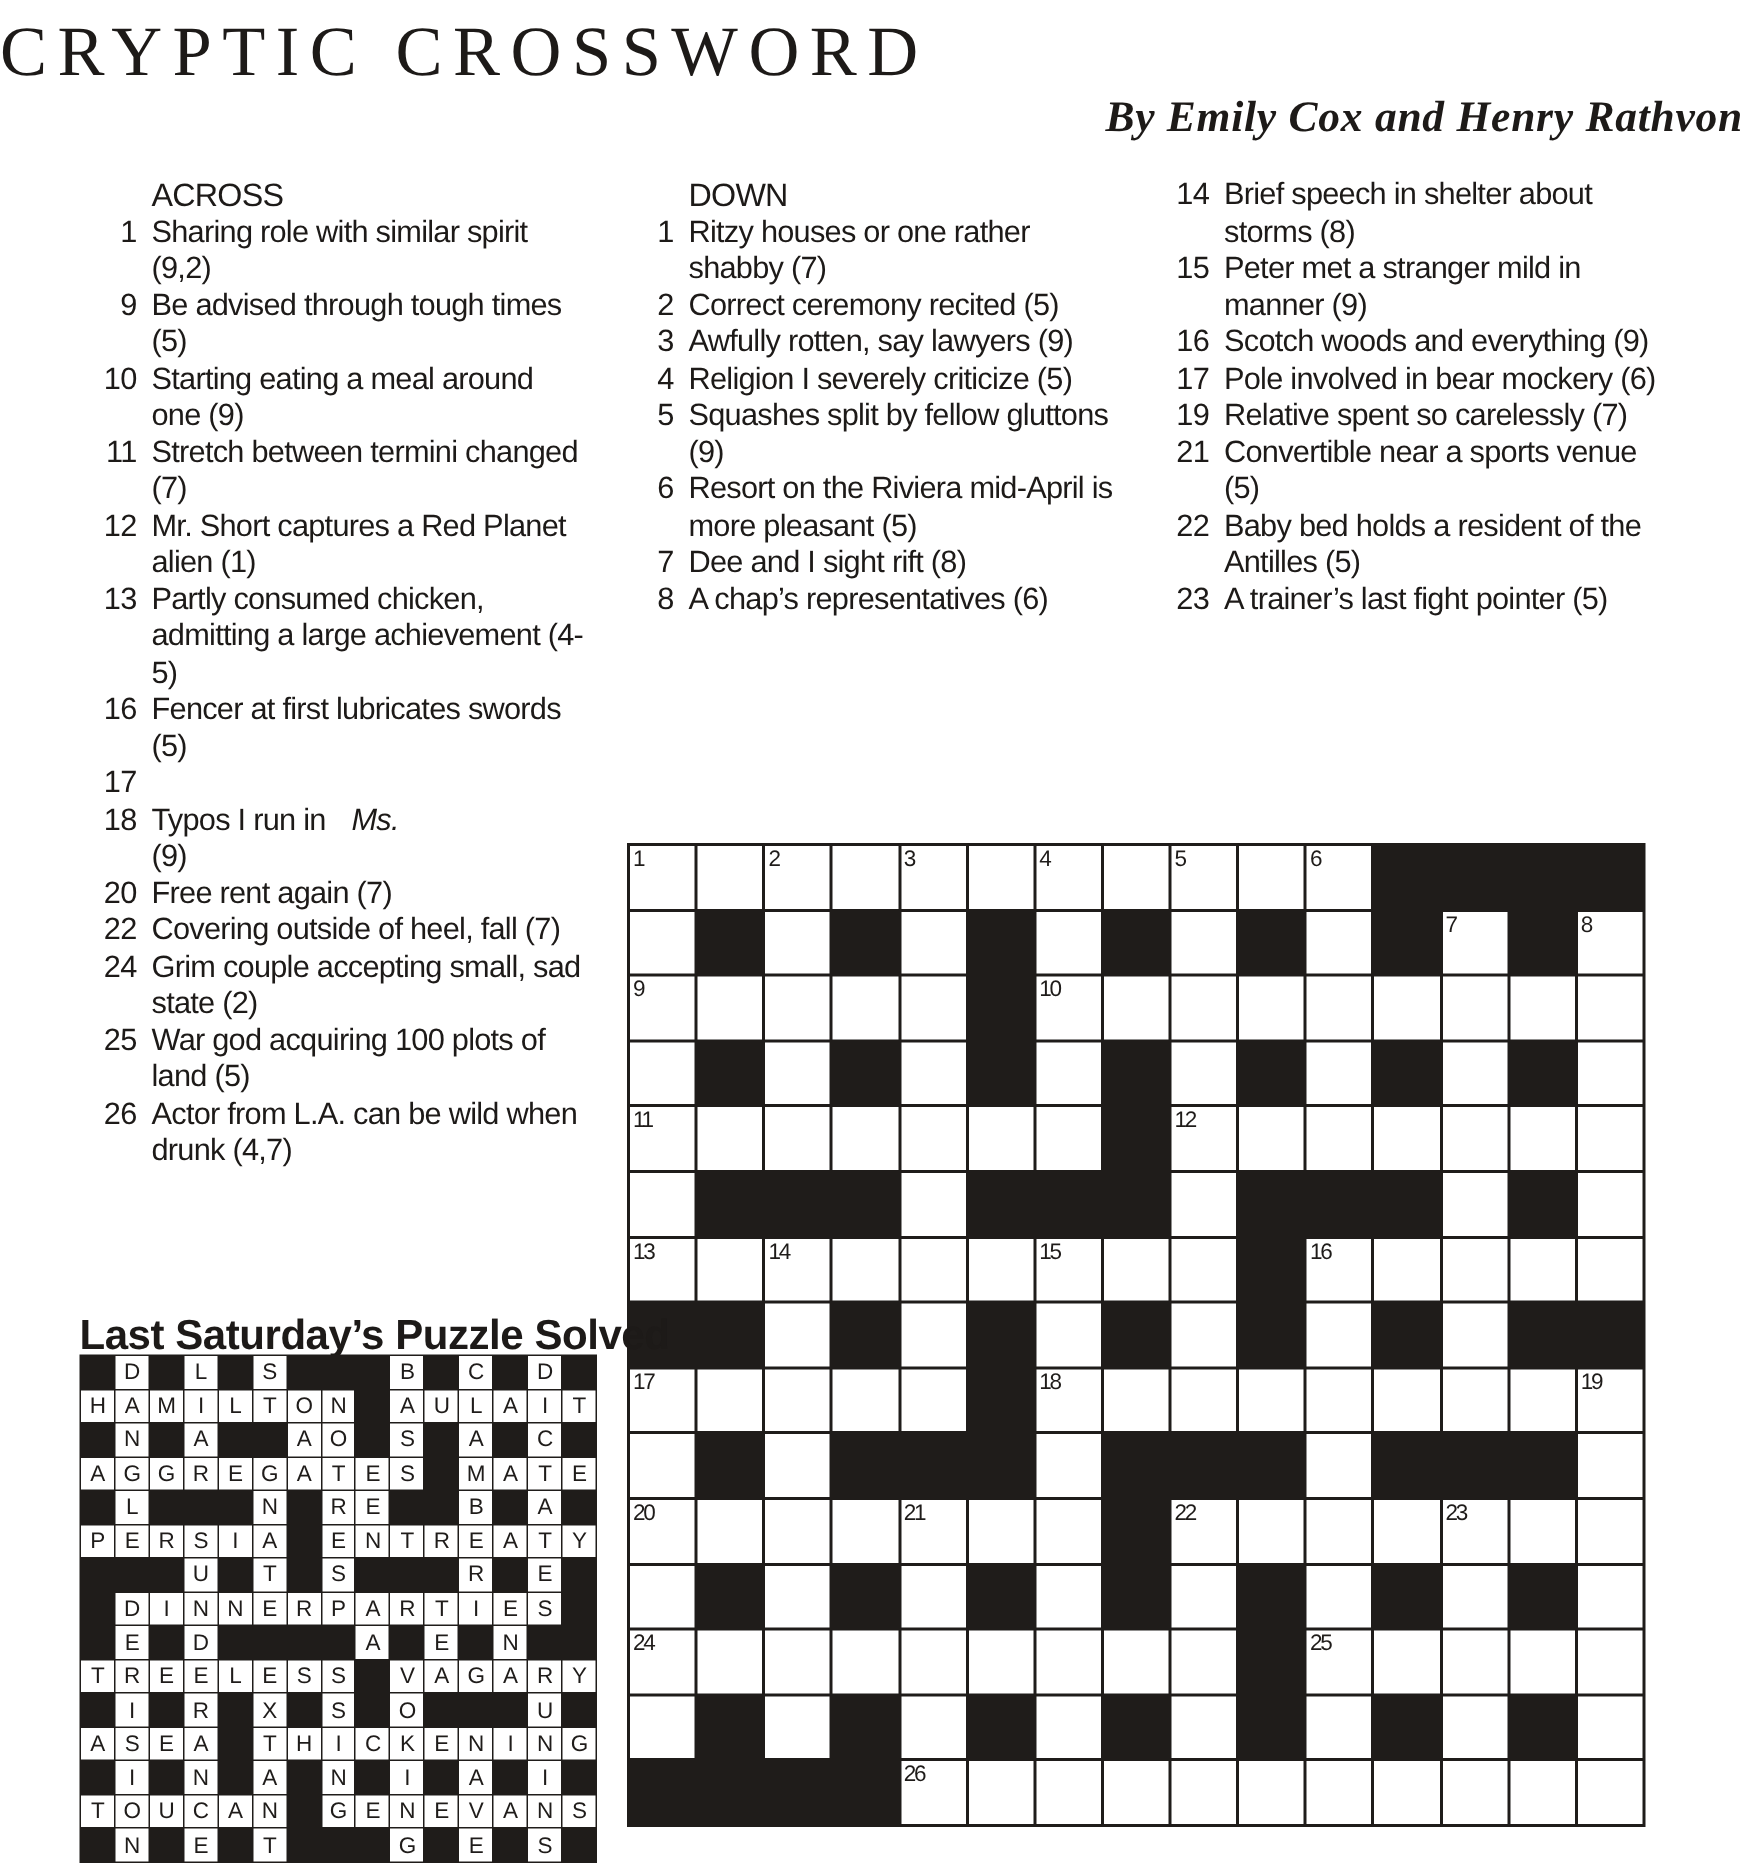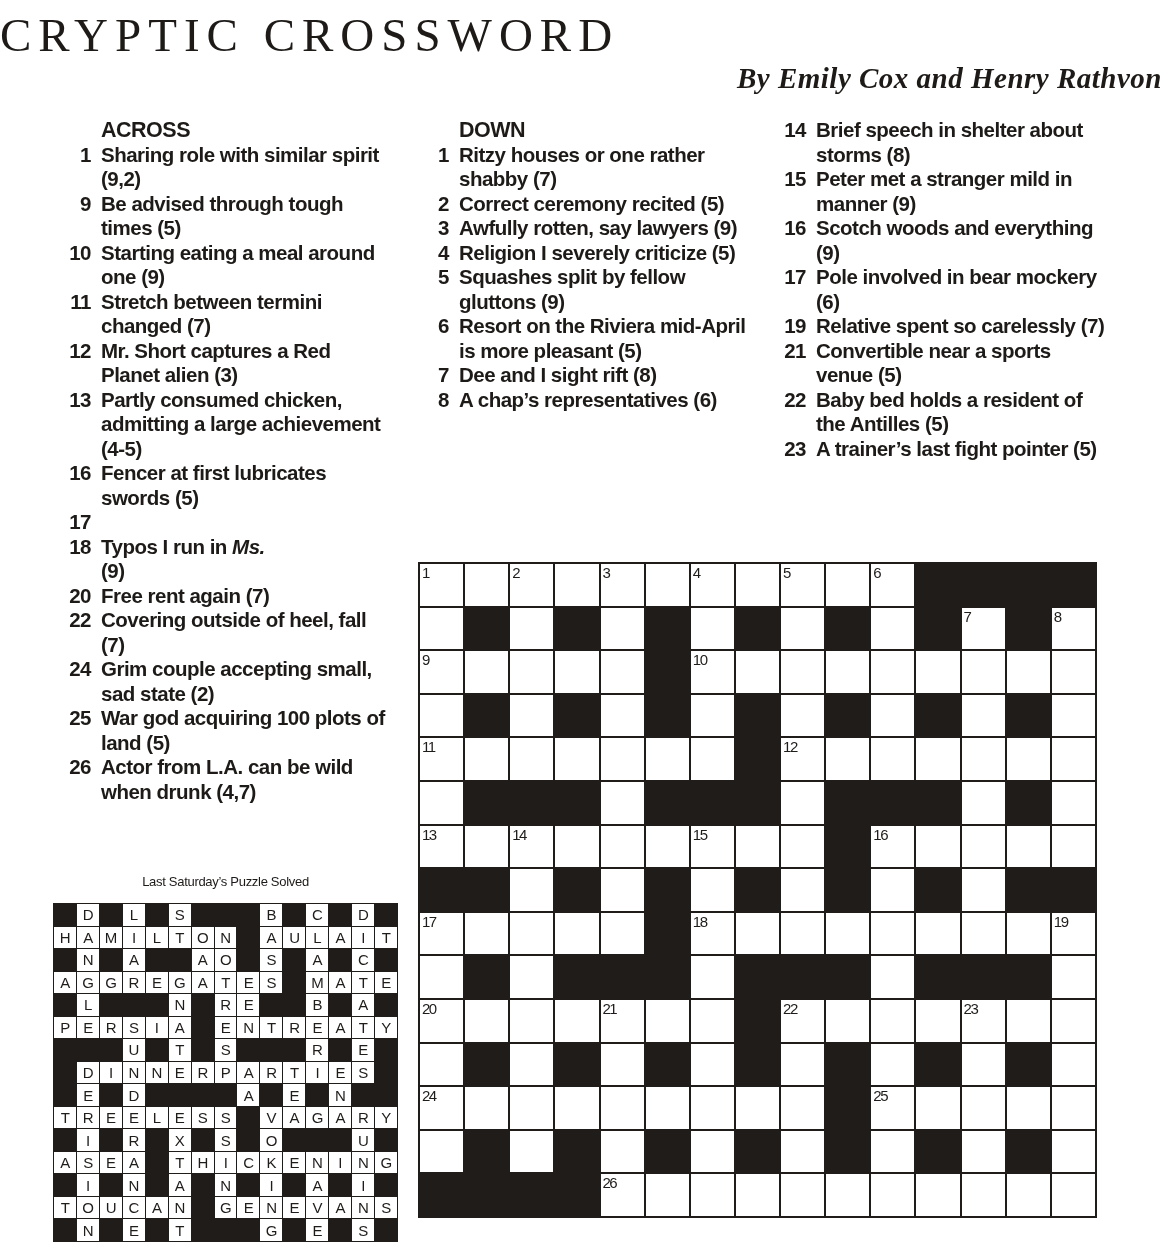--- a/index.html
+++ b/index.html
@@ -24,33 +24,33 @@
     position:absolute;left:0;top:62px;width:100%;
     text-align:right;
     font-family:"Liberation Serif",serif;
     font-style:italic;
     font-weight:700;
     font-size:29px;
     letter-spacing:0.5px;
   }
   .clue-col{
     position:absolute;
-    font-weight:700;
+    font-weight:400;
     font-size:20.5px;
     line-height:24.5px;
     letter-spacing:-0.5px;
   }
   #across-col{left:55px;top:118px;width:338px;}
   #down-col{left:413px;top:118px;width:336px;}
   #down-col2{left:770px;top:118px;width:340px;}
   .clue-heading{margin-left:46px;font-size:21.5px;}
   .clue{display:flex;}
   .clue .n{flex:none;width:36px;text-align:right;padding-right:10px;}
   .clue .t{flex:1;}
-  .t i{font-style:italic;}
+  .t i{font-style:italic;margin-left:12px;}
   
   .main-grid{
     position:absolute;left:418px;top:562px;
     width:679px;height:656px;
     background:#1f1c1a;
     display:grid;
     grid-template-columns:repeat(15,1fr);
     grid-template-rows:repeat(15,1fr);
     gap:2px;padding:2px;
     box-sizing:border-box;
@@ -62,21 +62,21 @@
     position:absolute;top:1px;left:2px;
     font-size:15px;line-height:15px;
     font-weight:400;
     letter-spacing:-1.5px;
     color:#1f1c1a;
   }
   
   .solved-title{
     position:absolute;left:53px;top:874px;width:345px;
     text-align:center;
-    font-size:13px;font-weight:400;
+    font-size:28px;font-weight:700;
     letter-spacing:-0.3px;
     white-space:nowrap;
   }
   .solved-grid{
     position:absolute;left:53px;top:903px;
     width:345px;height:339px;
     background:#1f1c1a;
     display:grid;
     grid-template-columns:repeat(15,1fr);
     grid-template-rows:repeat(15,1fr);
@@ -112,21 +112,21 @@
       <div class="clue">
         <span class="n">10</span>
         <span class="t">Starting eating a meal around one (9)</span>
       </div>
       <div class="clue">
         <span class="n">11</span>
         <span class="t">Stretch between termini changed (7)</span>
       </div>
       <div class="clue">
         <span class="n">12</span>
-        <span class="t">Mr. Short captures a Red Planet alien (3)</span>
+        <span class="t">Mr. Short captures a Red Planet alien (1)</span>
       </div>
       <div class="clue">
         <span class="n">13</span>
         <span class="t">Partly consumed chicken, admitting a large achievement (4-5)</span>
       </div>
       <div class="clue">
         <span class="n">16</span>
         <span class="t">Fencer at first lubricates swords (5)</span>
       </div>
       <div class="clue">

